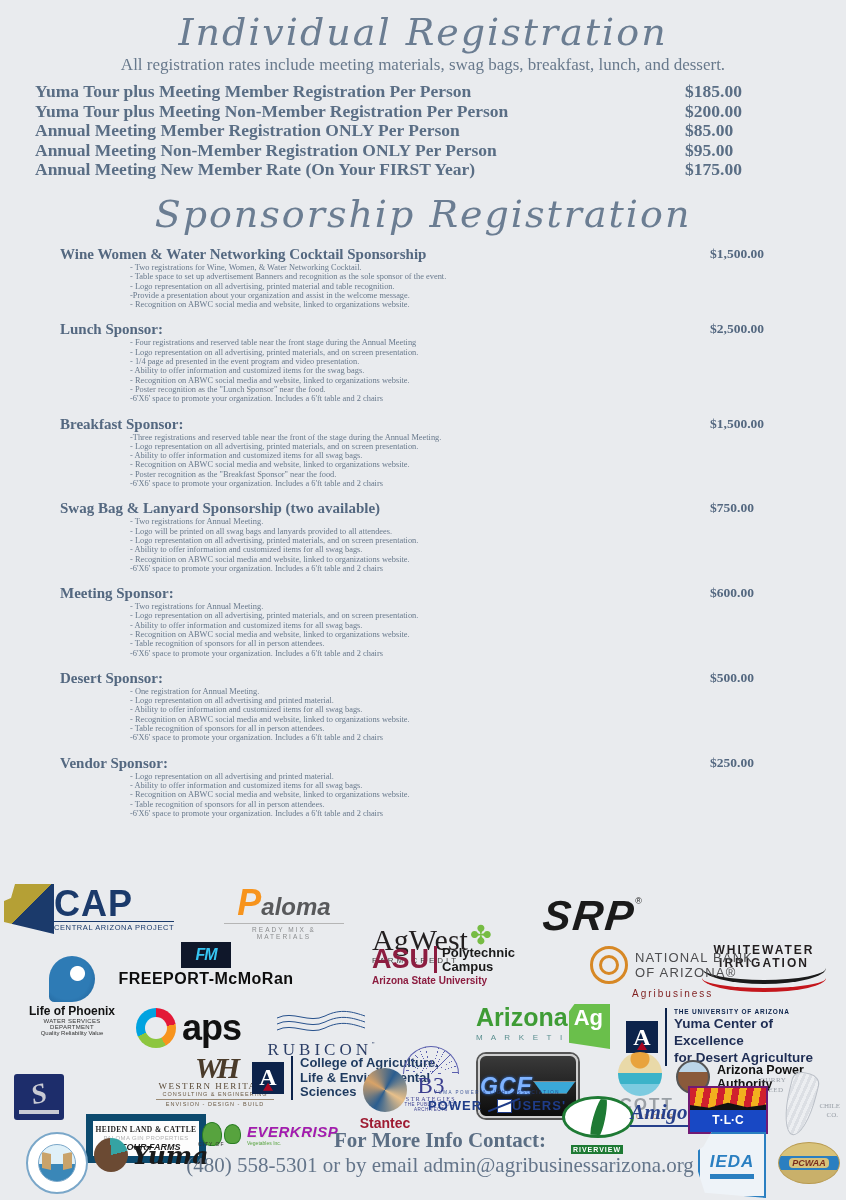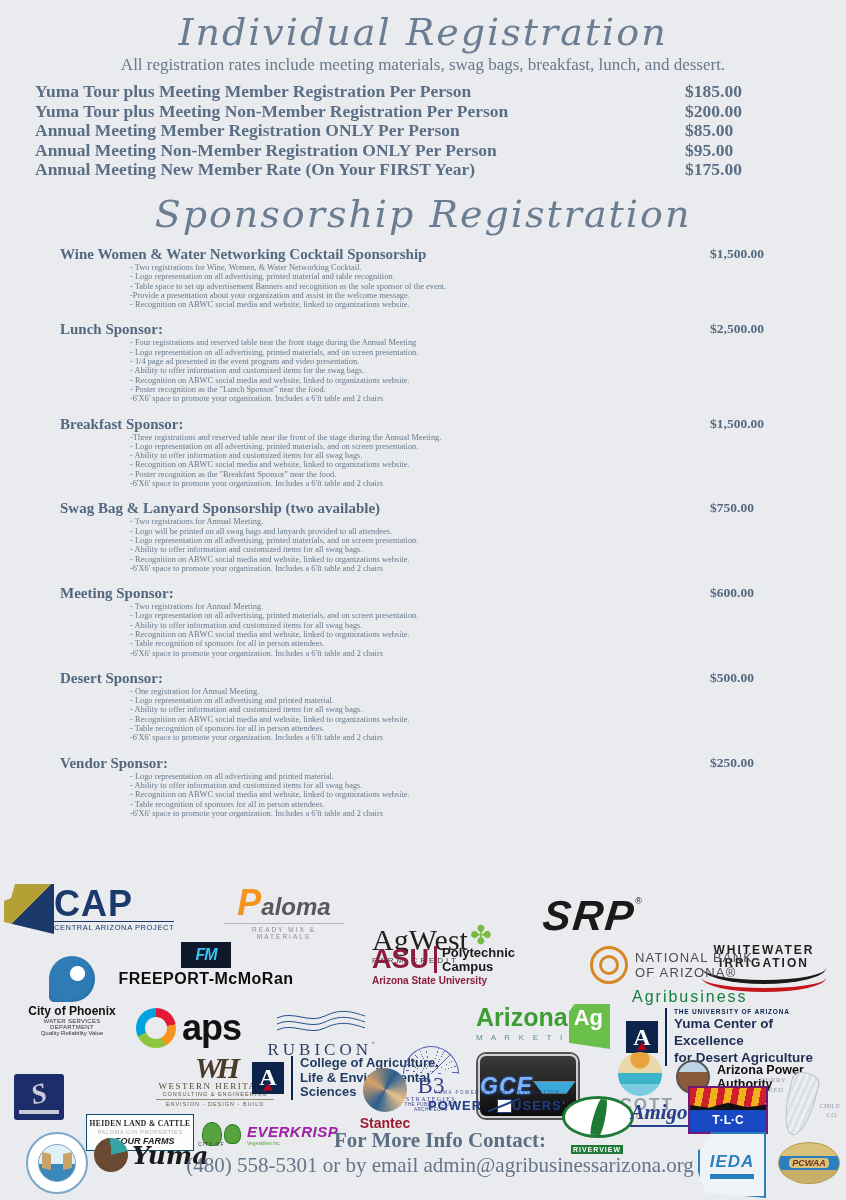--- a/index.html
+++ b/index.html
@@ -75,21 +75,21 @@
   .asu-abbr{font-weight:900;font-size:27px;color:#8c1d40;border-right:3px solid #8c1d40;padding-right:5px;margin-right:5px;line-height:27px;}
   .asu-campus{font-weight:bold;font-size:13px;color:#191919;line-height:13.5px;width:92px;}
   .asu-univ{font-weight:bold;font-size:10px;color:#8c1d40;margin-top:2px;}
 
   .nbaz{left:590px;top:70px;width:190px;}
   .nbaz-row{display:flex;align-items:center;}
   .nbaz-spiral{width:32px;height:32px;border:3px solid #d78825;border-radius:50%;
     display:flex;align-items:center;justify-content:center;margin-right:7px;}
   .nbaz-spiral-inner{width:14px;height:14px;border:3px solid #d78825;border-radius:50%;}
   .nbaz-l{font-size:13px;color:#4d4d4f;letter-spacing:1.2px;line-height:15px;}
-  .nbaz-sub{font-size:16px;letter-spacing:2px;color:#15803d;margin:4px 0 12px 42px;}
+  .nbaz-sub{font-size:10px;letter-spacing:2px;color:#7f1d1d;margin:4px 0 12px 42px;}
 
   .aps{left:136px;top:132px;display:flex;align-items:center;}
   .aps-ring{width:40px;height:40px;border-radius:50%;position:relative;
     background:conic-gradient(#e31837 0 22%,#f7941d 22% 42%,#8dc63f 42% 68%,#00a3e0 68% 100%);}
   .aps-ring::after{content:'';position:absolute;inset:9px;background:#e9ebee;border-radius:50%;}
   .aps-name{font-weight:800;font-size:36px;color:#111;letter-spacing:-1px;margin-left:6px;line-height:36px;}
 
   .rub{left:256px;top:134px;width:130px;text-align:center;}
   .rub-name{font-family:"Liberation Serif",serif;font-size:17px;letter-spacing:4px;color:#2c3e66;}
   .rub-tm{font-size:7px;color:#2c3e66;vertical-align:8px;}
@@ -157,21 +157,21 @@
 
   .curry{left:760px;top:192px;width:80px;height:78px;color:#9aa0a8;font-family:"Liberation Serif",serif;}
   .curry-chile{position:absolute;left:26px;top:4px;width:26px;height:62px;
     border:1px solid #b9bec6;border-radius:50% 50% 60% 60%/18% 18% 82% 82%;transform:rotate(14deg);
     background:repeating-linear-gradient(100deg,#eceef1 0 3px,#dcdfe4 3px 6px);}
   .curry-t1{position:absolute;left:0;top:8px;font-size:7px;letter-spacing:.5px;}
   .curry-t2{position:absolute;left:4px;top:18px;font-size:7px;letter-spacing:.5px;}
   .curry-t3{position:absolute;right:0;top:34px;font-size:7px;}
   .curry-t4{position:absolute;right:2px;top:43px;font-size:7px;}
 
-  .heiden{left:86px;top:238px;width:102px;background:#fdfdfd;border:1px solid #0c4a6e;
+  .heiden{left:86px;top:238px;width:102px;background:#fdfdfd;border:7px solid #0c4a6e;
     text-align:center;padding:4px 2px;}
   .heiden-l1{font-family:"Liberation Serif",serif;font-weight:bold;font-size:7.5px;color:#222;letter-spacing:.4px;}
   .heiden-l2{font-size:6px;color:#b4b4b4;letter-spacing:.4px;margin:1px 0;}
   .heiden-l3{font-style:italic;font-weight:bold;font-size:9px;color:#222;}
 
   .ever{left:202px;top:246px;display:flex;align-items:center;}
   .ever-char{width:18px;height:22px;background:#57a33e;border-radius:50% 50% 40% 40%;
     border:1px solid #2a7d24;margin-right:2px;}
   .ever-char.small{width:15px;height:18px;}
   .ever-text{margin-left:4px;}
@@ -278,22 +278,22 @@
 
   <div class="title-script sponsor-title">Sponsorship Registration</div>
   <div class="sections">
       <div class="section s1">
         <div class="section-head">
           <span class="section-title">Wine Women &amp; Water Networking Cocktail Sponsorship</span>
           <span class="section-price">$1,500.00</span>
         </div>
         <div class="bullets">
           <div class="bullet">- Two registrations for Wine, Women, &amp; Water Networking Cocktail.</div>
+          <div class="bullet">- Table space to set up advertisement Banners and recognition as the sole sponsor of the event.</div>
           <div class="bullet">- Logo representation on all advertising, printed material and table recognition.</div>
-          <div class="bullet">- Table space to set up advertisement Banners and recognition as the sole sponsor of the event.</div>
           <div class="bullet">-Provide a presentation about your organization and assist in the welcome message.</div>
           <div class="bullet">- Recognition on ABWC social media and website, linked to organizations website.</div>
         </div>
       </div>
       <div class="section s2">
         <div class="section-head">
           <span class="section-title">Lunch Sponsor:</span>
           <span class="section-price">$2,500.00</span>
         </div>
         <div class="bullets">
@@ -429,21 +429,21 @@
         <div>
           <div class="nbaz-l">NATIONAL BANK</div>
           <div class="nbaz-l">OF ARIZONA®</div>
         </div>
       </div>
       <div class="nbaz-sub">Agribusiness</div>
     </div>
 
     <div class="logo phx">
       <div class="phx-bird"></div>
-      <div class="phx-name">City of Phoenix</div>
+      <div class="phx-name">Life of Phoenix</div>
       <div class="phx-dept">WATER SERVICES DEPARTMENT</div>
       <div class="phx-tag">Quality Reliability Value</div>
     </div>
 
     <div class="logo aps">
       <div class="aps-ring"></div>
       <div class="aps-name">aps</div>
     </div>
 
     <div class="logo rub">

